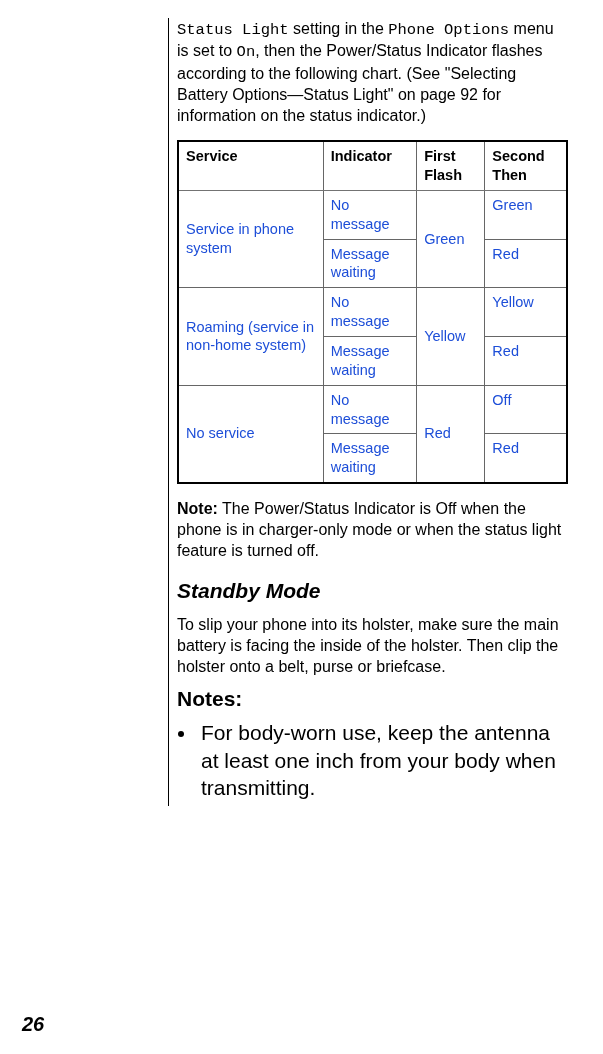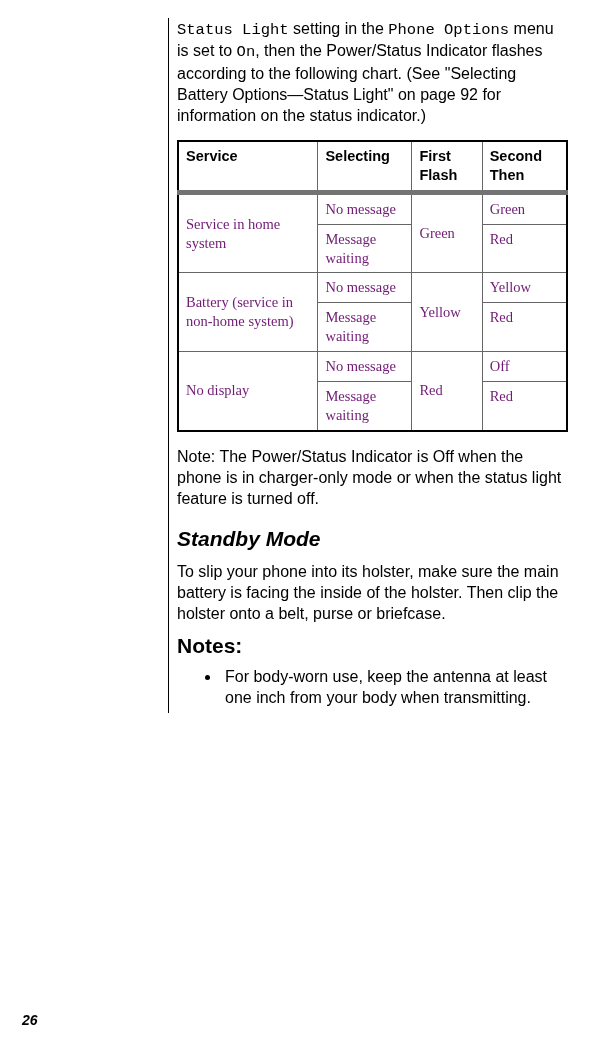--- a/index.html
+++ b/index.html
@@ -45,96 +45,95 @@
     padding: 5px 7px;
     text-align: left;
     vertical-align: top;
     font-size: 14.5px;
     line-height: 1.3;
   }
   table.flash th {
     font-weight: bold;
     color: #000;
     background: #fff;
-    border-bottom: 5px solid #737373;
+    border-bottom: 1px solid #737373;
   }
   table.flash td {
-    color: #701a75;
+    color: #1d4ed8;
     font-weight: normal;
-    font-family: Liberation Serif, serif;
   }
   table.flash td.middle { vertical-align: middle; }
   .note-block { font-size: 16px; line-height: 1.32; margin: 0 0 18px 0; }
-  .note-block b { font-weight: normal; }
+  .note-block b { font-weight: bold; }
   h2.section {
     font-size: 21px;
     font-style: italic;
     font-weight: 700;
     margin: 16px 0 10px 0;
     line-height: 1.15;
   }
   .notes-label { font-weight: bold; font-size: 21px; margin: 4px 0 8px 0; }
   ul.notes { margin: 0 0 0 20px; padding: 0; }
   ul.notes li {
-    font-size: 16px;
+    font-size: 21px;
     line-height: 1.32;
-    margin-left: 24px;
+    margin-left: 0;
     padding-left: 4px;
   }
   .page-number {
     position: absolute;
     left: 22px;
-    bottom: 26px;
-    font-size: 14px;
+    bottom: 18px;
+    font-size: 20px;
     font-style: italic;
     font-weight: 700;
   }
 </style>
 </head>
 <body>
 
 <div class="page">
   <div class="content">
 
     <p class="running-text">
       <span class="mono">Status Light</span><span> setting in the </span><span class="mono">Phone Options</span><span> menu is set to </span><span class="mono">On</span><span>, then the Power/Status Indicator flashes according to the following chart. (See "Selecting Battery Options—Status Light" on page 92 for information on the status indicator.)</span>
     </p>
 
     <table class="flash">
       <thead>
         <tr>
           <th>Service</th>
-          <th>Selecting</th>
+          <th>Indicator</th>
           <th>First Flash</th>
           <th>Second Then</th>
         </tr>
       </thead>
       <tbody>
         <tr>
-          <td class="middle" rowspan="2">Service in home system</td>
+          <td class="middle" rowspan="2">Service in phone system</td>
           <td>No message</td>
           <td class="middle" rowspan="2">Green</td>
           <td>Green</td>
         </tr>
         <tr>
           <td>Message waiting</td>
           <td>Red</td>
         </tr>
         <tr>
-          <td class="middle" rowspan="2">Battery (service in non-home system)</td>
+          <td class="middle" rowspan="2">Roaming (service in non-home system)</td>
           <td>No message</td>
           <td class="middle" rowspan="2">Yellow</td>
           <td>Yellow</td>
         </tr>
         <tr>
           <td>Message waiting</td>
           <td>Red</td>
         </tr>
         <tr>
-          <td class="middle" rowspan="2">No display</td>
+          <td class="middle" rowspan="2">No service</td>
           <td>No message</td>
           <td class="middle" rowspan="2">Red</td>
           <td>Off</td>
         </tr>
         <tr>
           <td>Message waiting</td>
           <td>Red</td>
         </tr>
       </tbody>
     </table>

